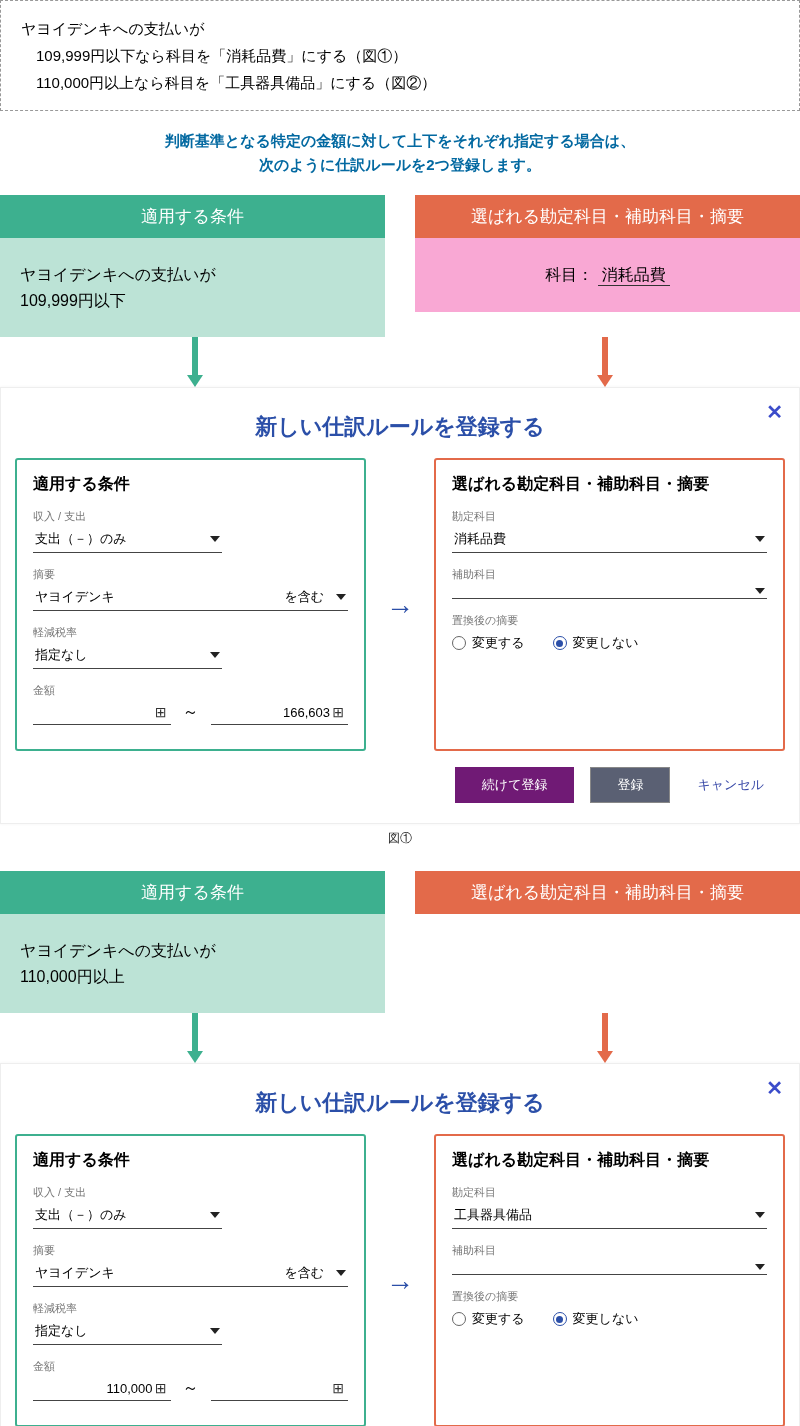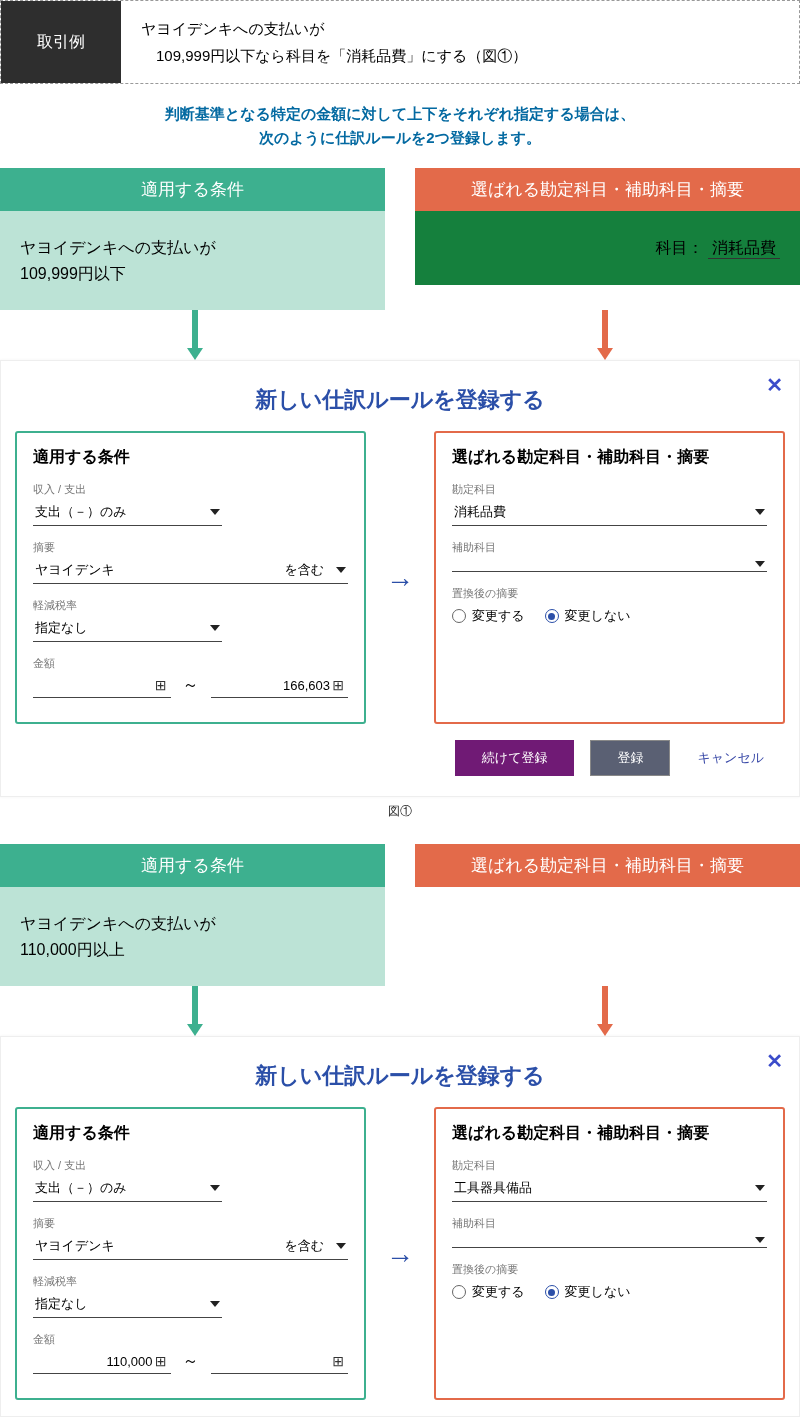--- a/index.html
+++ b/index.html
@@ -8,61 +8,61 @@
 .topbox-left{background:#2e2e2e;color:#fff;display:flex;align-items:center;justify-content:center;width:120px;font-size:16px}
 .topbox-right{flex:1;padding:14px 20px;font-size:15px;line-height:1.8}
 .redmsg{color:#0369a1;font-weight:bold;text-align:center;padding:18px 0;font-size:15px;line-height:1.6}
 .row2{display:flex;gap:30px;padding:0;align-items:stretch}
 .col{flex:1;display:flex;flex-direction:column}
 .col-head{color:#fff;text-align:center;padding:10px;font-size:17px}
 .col-head.green{background:#3db08f}
 .col-head.orange{background:#e36a4a}
 .col-body{padding:24px 20px;text-align:left;font-size:16px;line-height:1.6}
 .col-body.green{background:#bce3d6}
-.col-body.orange{background:#15803d;text-align:right}
+.col-body.orange{background:#f9a8d4;text-align:center}
 .col-body.orange .under{border-bottom:1px solid #333;padding:0 4px 2px}
 .arrows{height:50px;position:relative}
 .arrow-svg{position:absolute;top:0}
 .dialog-wrap{background:#fff;padding:10px 14px 16px;border:1px solid #eee;box-shadow:0 0 3px rgba(0,0,0,0.05);position:relative}
 .dialog-close{position:absolute;top:12px;right:16px;color:#3b4cca;font-size:20px;font-weight:bold}
 .dialog-title{color:#2b4fa8;font-weight:bold;text-align:center;font-size:22px;padding:14px 0 16px}
 .dialog-cols{display:flex;align-items:stretch;gap:14px}
 .panel{border:2px solid;border-radius:3px;padding:14px 16px 10px;flex:1}
 .panel.green{border-color:#3db08f}
 .panel.orange{border-color:#e36a4a}
 .panel-title{font-weight:bold;font-size:16px;margin-bottom:14px}
 .field{margin-bottom:14px}
 .field-label{font-size:11px;color:#777;margin-bottom:2px}
 .field-row{display:flex;align-items:center;border-bottom:1px solid #444;padding:4px 2px;font-size:13px}
 .field-val{flex:1}
 .caret{border-left:5px solid transparent;border-right:5px solid transparent;border-top:6px solid #222;width:0;height:0;display:inline-block}
 .calc-icon{font-size:14px;color:#333;display:inline-block;width:16px;text-align:center}
 .tilde{padding:0 6px}
 .mid-arrow{display:flex;align-items:center;justify-content:center;color:#2b4fa8;font-size:28px;width:40px}
-.radio-row{display:flex;gap:20px;font-size:13px;padding-top:4px}
+.radio-row{display:flex;gap:28px;font-size:13px;padding-top:4px}
 .radio-item{display:flex;align-items:center;gap:6px}
 .radio-circle{width:14px;height:14px;border:1.5px solid #666;border-radius:50%;display:inline-flex;align-items:center;justify-content:center}
 .radio-circle.sel{border-color:#2b4fa8}
 .radio-dot{width:7px;height:7px;background:#2b4fa8;border-radius:50%}
 .btn-row{display:flex;justify-content:flex-end;gap:16px;align-items:center;padding:16px 10px 4px}
 .btn{padding:8px 26px;font-size:13px;color:#fff;border:1px solid transparent;cursor:pointer}
 .btn-primary{background:#701a75}
 .btn-secondary{background:#5a6073;border:1px solid #888}
 .btn-link{color:#3a4aa8;background:none;padding:8px 10px}
 .fig-caption{text-align:center;font-size:12px;padding:6px 0 24px;color:#222}
 .short{width:60%}
 </style>
 </head>
 <body>
 
 <div class="topbox">
-  <div class="topbox-left">取引例</div>
   <div class="topbox-right">
     <div>ヤヨイデンキへの支払いが</div>
     <div>　109,999円以下なら科目を「消耗品費」にする（図①）</div>
+    <div>　110,000円以上なら科目を「工具器具備品」にする（図②）</div>
   </div>
 </div>
 
 <div class="redmsg" style="white-space:pre-line">判断基準となる特定の金額に対して上下をそれぞれ指定する場合は、
 次のように仕訳ルールを2つ登録します。</div>
 
 <div class="row2">
   <div class="col">
     <div class="col-head green">適用する条件</div>
     <div class="col-body green" style="white-space:pre-line">ヤヨイデンキへの支払いが

